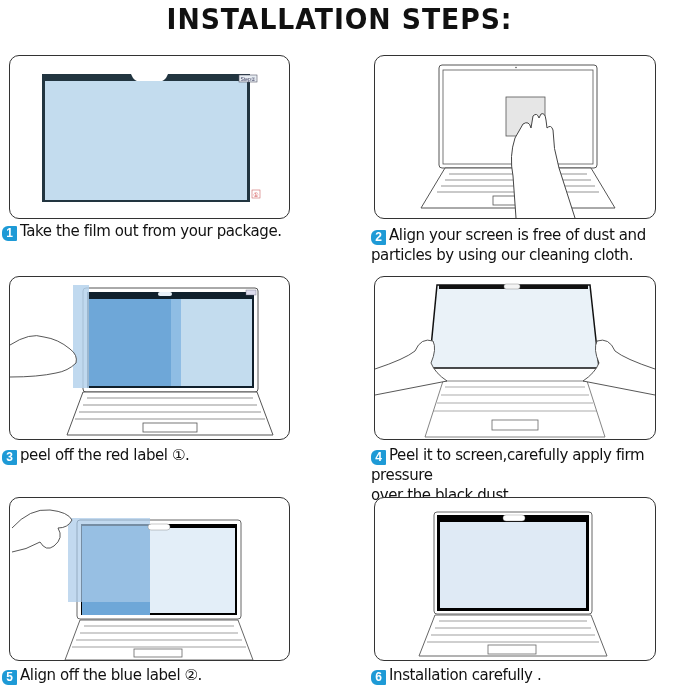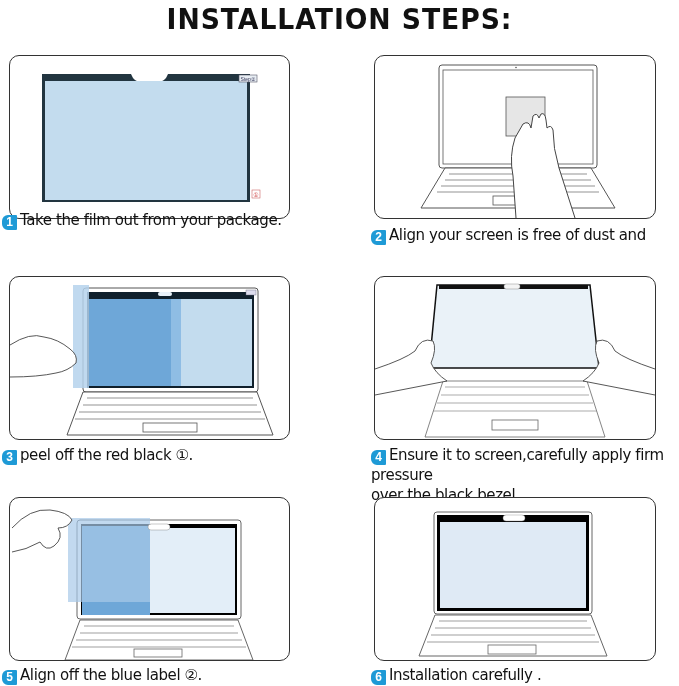--- a/index.html
+++ b/index.html
@@ -18,40 +18,41 @@
 <div class="panel" style="left:9px;top:55px;width:279px;height:162px;">
   <svg width="279" height="162" viewBox="0 0 279 162">
     <path d="M32 18 H121 Q124 26 131 26 H148 Q155 26 158 18 H240 V146 H32 Z" fill="#223540"></path>
     <rect x="35" y="25" width="202" height="119" fill="#c3dcee"></rect>
     <rect x="229" y="19" width="18" height="7" fill="#e8eef4" stroke="#556" stroke-width="0.6"></rect>
     <text x="238" y="25" font-size="5" text-anchor="middle" fill="#335" font-family="Liberation Sans, sans-serif">Step②</text>
     <rect x="242" y="134" width="8" height="8" fill="#fff" stroke="#c66" stroke-width="0.6"></rect>
     <text x="246" y="141" font-size="6" text-anchor="middle" fill="#c33">①</text>
   </svg>
 </div>
-<div class="caption" style="left:2px;top:210px;">
+<div class="caption" style="left:2px;top:221px;">
   <span class="badge">1</span><span>Take the film out from your package.</span>
 </div>
 
 <div class="panel" style="left:374px;top:55px;width:280px;height:162px;">
   <svg width="280" height="162" viewBox="0 0 280 162">
     <rect x="64" y="9" width="158" height="103" rx="3" fill="#fff" stroke="#555" stroke-width="1"></rect>
     <rect x="68" y="14" width="150" height="94" fill="#fff" stroke="#555" stroke-width="0.8"></rect>
     <circle cx="141" cy="11.5" r="0.8" fill="#555"></circle>
     <rect x="131" y="41" width="39" height="39" fill="#e6e6e6" stroke="#555" stroke-width="0.8"></rect>
     <path d="M46 152 L70 112 H216 L240 152 Z" fill="#fff" stroke="#555" stroke-width="1"></path>
     <g stroke="#666" stroke-width="0.7" fill="none">
       <path d="M74 118 H212 M70 124 H216 M66 130 H220 M62 136 H224"></path>
     </g>
     <rect x="118" y="140" width="50" height="9" fill="#fff" stroke="#555" stroke-width="0.8"></rect>
     <path d="M141 162 L138 120 Q134 100 140 82 L148 68 Q154 64 156 72 L158 60 Q162 56 164 62 L166 58 Q170 56 171 64 L172 72 Q176 68 178 74 Q178 92 184 112 L200 162" fill="#fff" stroke="#444" stroke-width="1"></path>
   </svg>
 </div>
 <div class="caption" style="left:371px;top:225px;">
   <span class="badge">2</span><span>Align your screen is free of dust and</span><br>
+  <span>particles by using our cleaning cloth.</span>
 </div>
 
 <div class="panel" style="left:9px;top:276px;width:279px;height:162px;">
   <svg width="279" height="162" viewBox="0 0 279 162">
     <rect x="73" y="11" width="175" height="104" rx="3" fill="#fff" stroke="#555" stroke-width="1"></rect>
     <rect x="77" y="15" width="167" height="96" fill="#10202c"></rect>
     <rect x="79" y="22" width="82" height="87" fill="#6ea7d8"></rect>
     <rect x="161" y="22" width="81" height="87" fill="#c3dcee"></rect>
     <rect x="161" y="22" width="10" height="87" fill="#8fbde4"></rect>
     <rect x="63" y="8" width="16" height="103" fill="#b5d2ec" opacity="0.85"></rect>
@@ -59,40 +60,40 @@
     <rect x="236" y="13" width="10" height="5" fill="#dde" stroke="#667" stroke-width="0.4"></rect>
     <path d="M57 158 L73 115 H247 L263 158 Z" fill="#fff" stroke="#555" stroke-width="1"></path>
     <g stroke="#666" stroke-width="0.7" fill="none">
       <path d="M77 121 H243 M73 128 H247 M69 135 H251 M65 142 H255"></path>
     </g>
     <rect x="133" y="146" width="54" height="9" fill="#fff" stroke="#555" stroke-width="0.8"></rect>
     <path d="M0 68 Q20 55 34 60 Q48 62 60 72 Q68 78 66 86 Q58 94 46 96 Q28 100 0 100" fill="#fff" stroke="#444" stroke-width="0.9"></path>
   </svg>
 </div>
 <div class="caption" style="left:2px;top:445px;">
-  <span class="badge">3</span><span>peel off the red black ①.</span>
+  <span class="badge">3</span><span>peel off the red label ①.</span>
 </div>
 
 <div class="panel" style="left:374px;top:276px;width:280px;height:162px;">
   <svg width="280" height="162" viewBox="0 0 280 162">
     <path d="M62 8 H215 L224 91 H54 Z" fill="#eaf2f8" stroke="#111" stroke-width="1.5"></path>
     <rect x="64" y="8" width="149" height="4" fill="#111"></rect>
     <rect x="129" y="7" width="16" height="5" rx="2" fill="#f4f4f4" stroke="#777" stroke-width="0.4"></rect>
     <path d="M50 160 L68 104 H212 L230 160 Z" fill="#fff" stroke="#777" stroke-width="0.9"></path>
     <g stroke="#888" stroke-width="0.7" fill="none">
       <path d="M70 110 H210 M66 118 H214 M62 126 H218 M58 134 H222"></path>
     </g>
     <rect x="117" y="143" width="46" height="10" fill="#fff" stroke="#666" stroke-width="0.8"></rect>
     <path d="M0 92 Q30 82 40 74 Q46 60 58 64 Q62 72 56 86 Q60 96 72 104 L0 118" fill="#fff" stroke="#444" stroke-width="0.9"></path>
     <path d="M280 92 Q250 82 240 74 Q234 60 222 64 Q218 72 224 86 Q220 96 208 104 L280 118" fill="#fff" stroke="#444" stroke-width="0.9"></path>
   </svg>
 </div>
 <div class="caption" style="left:371px;top:445px;">
-  <span class="badge">4</span><span>Ensure it to screen,carefully apply firm pressure</span><br>
-  <span>over the black bezel.</span>
+  <span class="badge">4</span><span>Peel it to screen,carefully apply firm pressure</span><br>
+  <span>over the black dust.</span>
 </div>
 
 <div class="panel" style="left:9px;top:497px;width:279px;height:162px;">
   <svg width="279" height="162" viewBox="0 0 279 162">
     <rect x="67" y="22" width="164" height="99" rx="3" fill="#fff" stroke="#666" stroke-width="1"></rect>
     <rect x="71" y="26" width="156" height="91" fill="#000"></rect>
     <rect x="73" y="30" width="152" height="85" fill="#e3eef8"></rect>
     <rect x="72" y="28" width="68" height="89" fill="#6ea7d8"></rect>
     <rect x="58" y="20" width="82" height="84" fill="#a8c9e8" opacity="0.7"></rect>
     <rect x="138" y="26" width="22" height="6" rx="3" fill="#fff" stroke="#777" stroke-width="0.4"></rect>

